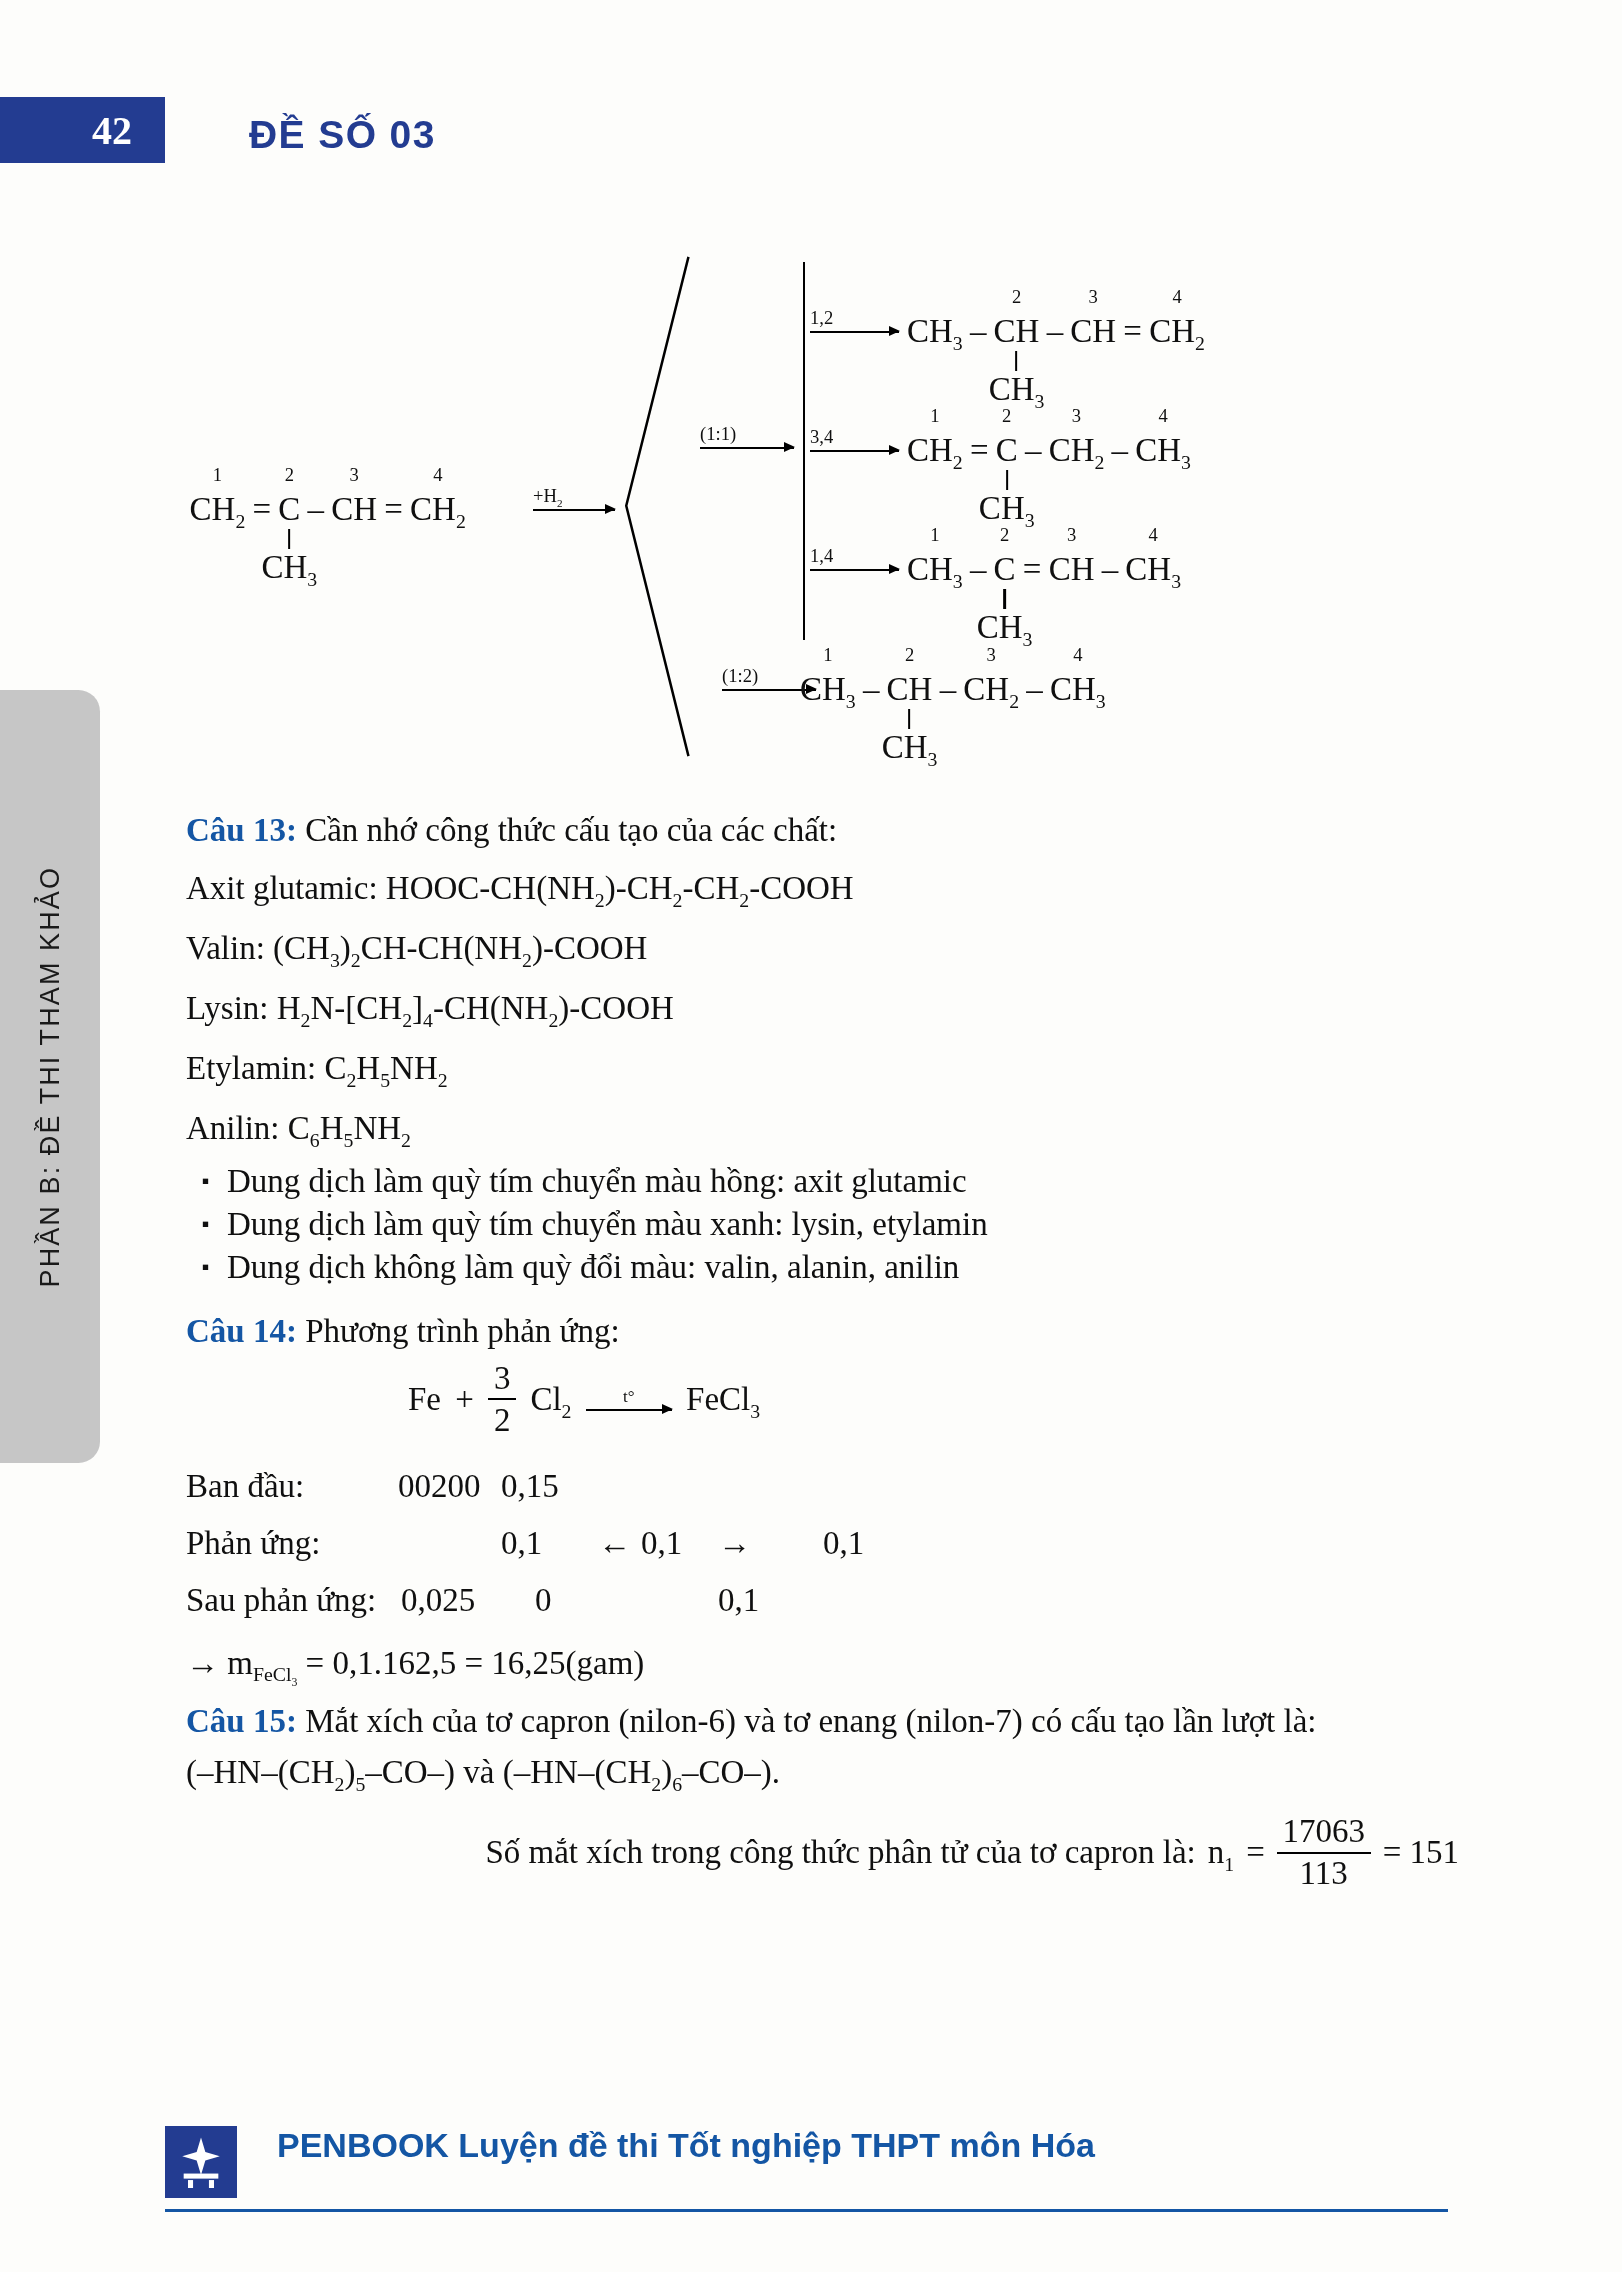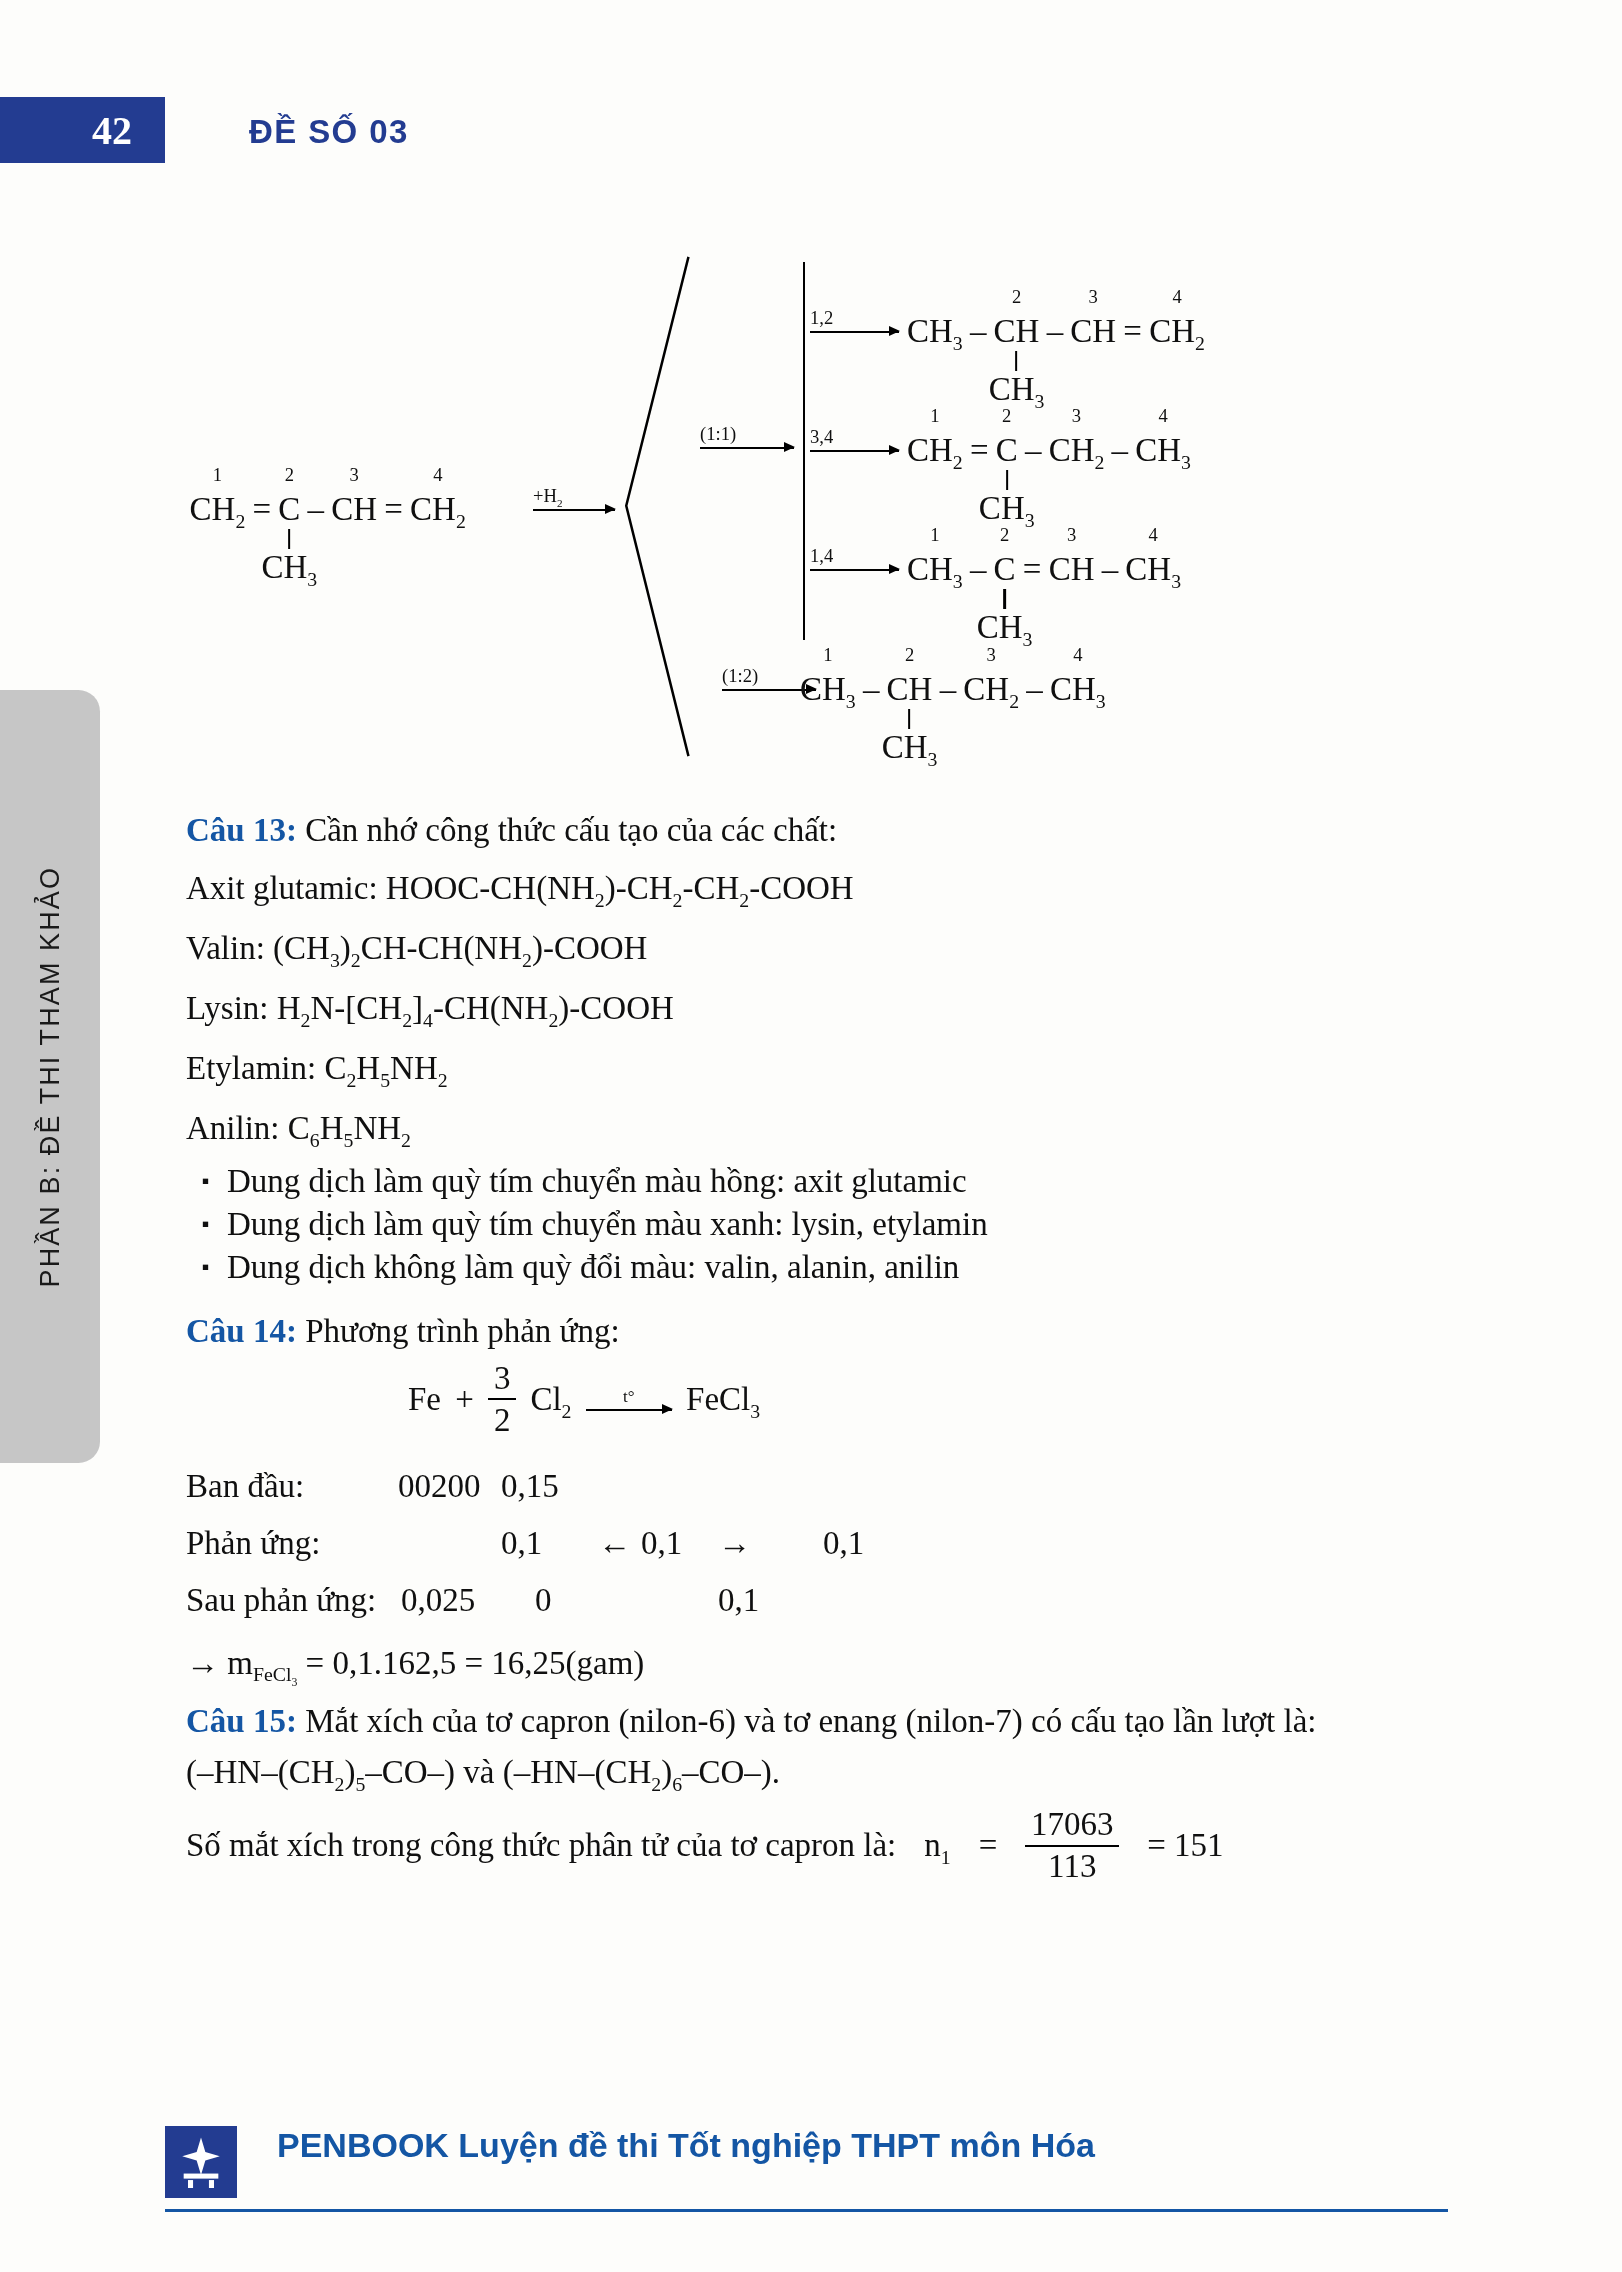--- a/index.html
+++ b/index.html
@@ -20,21 +20,21 @@
   
   .page-num-box{
     position:absolute;left:0;top:97px;width:165px;height:66px;
     background:var(--navy);color:#fff;
     display:flex;align-items:center;justify-content:flex-end;
     padding-right:33px;font-weight:bold;font-size:40px;
   }
   .doc-header{
     position:absolute;left:249px;top:113px;
     font-family:"Liberation Sans",sans-serif;font-weight:bold;
-    font-size:33px;color:var(--navy);letter-spacing:1.4px;
+    font-size:39px;color:var(--navy);letter-spacing:1.4px;
   }
 
   
   .sidebar{
     position:absolute;left:0;top:690px;width:100px;height:773px;
     background:var(--sidebar-gray);border-radius:0 21.5px 21.5px 0;
     display:flex;align-items:center;justify-content:center;
   }
   .sidebar-text{
     writing-mode:vertical-rl;transform:rotate(180deg);
@@ -83,21 +83,21 @@
   .eq-arrow{display:inline-flex;flex-direction:column;align-items:center;width:86px;}
   .eq-arrow-label{font-size:17px;line-height:20px;margin-bottom:1.4px;}
 
   .amt-block{margin-top:27px;}
   .amt-row{position:relative;height:57px;}
   .amt-row>span{position:absolute;top:0;line-height:40px;white-space:nowrap;}
   .m-line{margin-top:2.9px;line-height:46px;}
   .note{margin-top:11.4px;line-height:47px;text-align:justify;}
   .note-label{font-weight:bold;}
   .units-line{margin-top:11px;}
-  .count-line{display:flex;align-items:center;gap:28px;margin-top:12px;height:83px;}
+  .count-line{display:flex;align-items:center;gap:12px;margin-top:19px;height:83px;justify-content:flex-end;}
 
   
   .footer{position:absolute;left:165px;top:2126px;display:flex;align-items:flex-start;gap:40px;}
   .footer-logo{width:72px;height:72px;background:var(--navy);display:flex;align-items:center;justify-content:center;}
   .footer-text{font-family:"Liberation Sans",sans-serif;font-weight:bold;font-size:34px;color:var(--blue);}
   .footer-rule{position:absolute;left:165px;top:2209px;width:1283px;height:2.9px;background:var(--blue);}
 </style>
 </head>
 <body>
 

